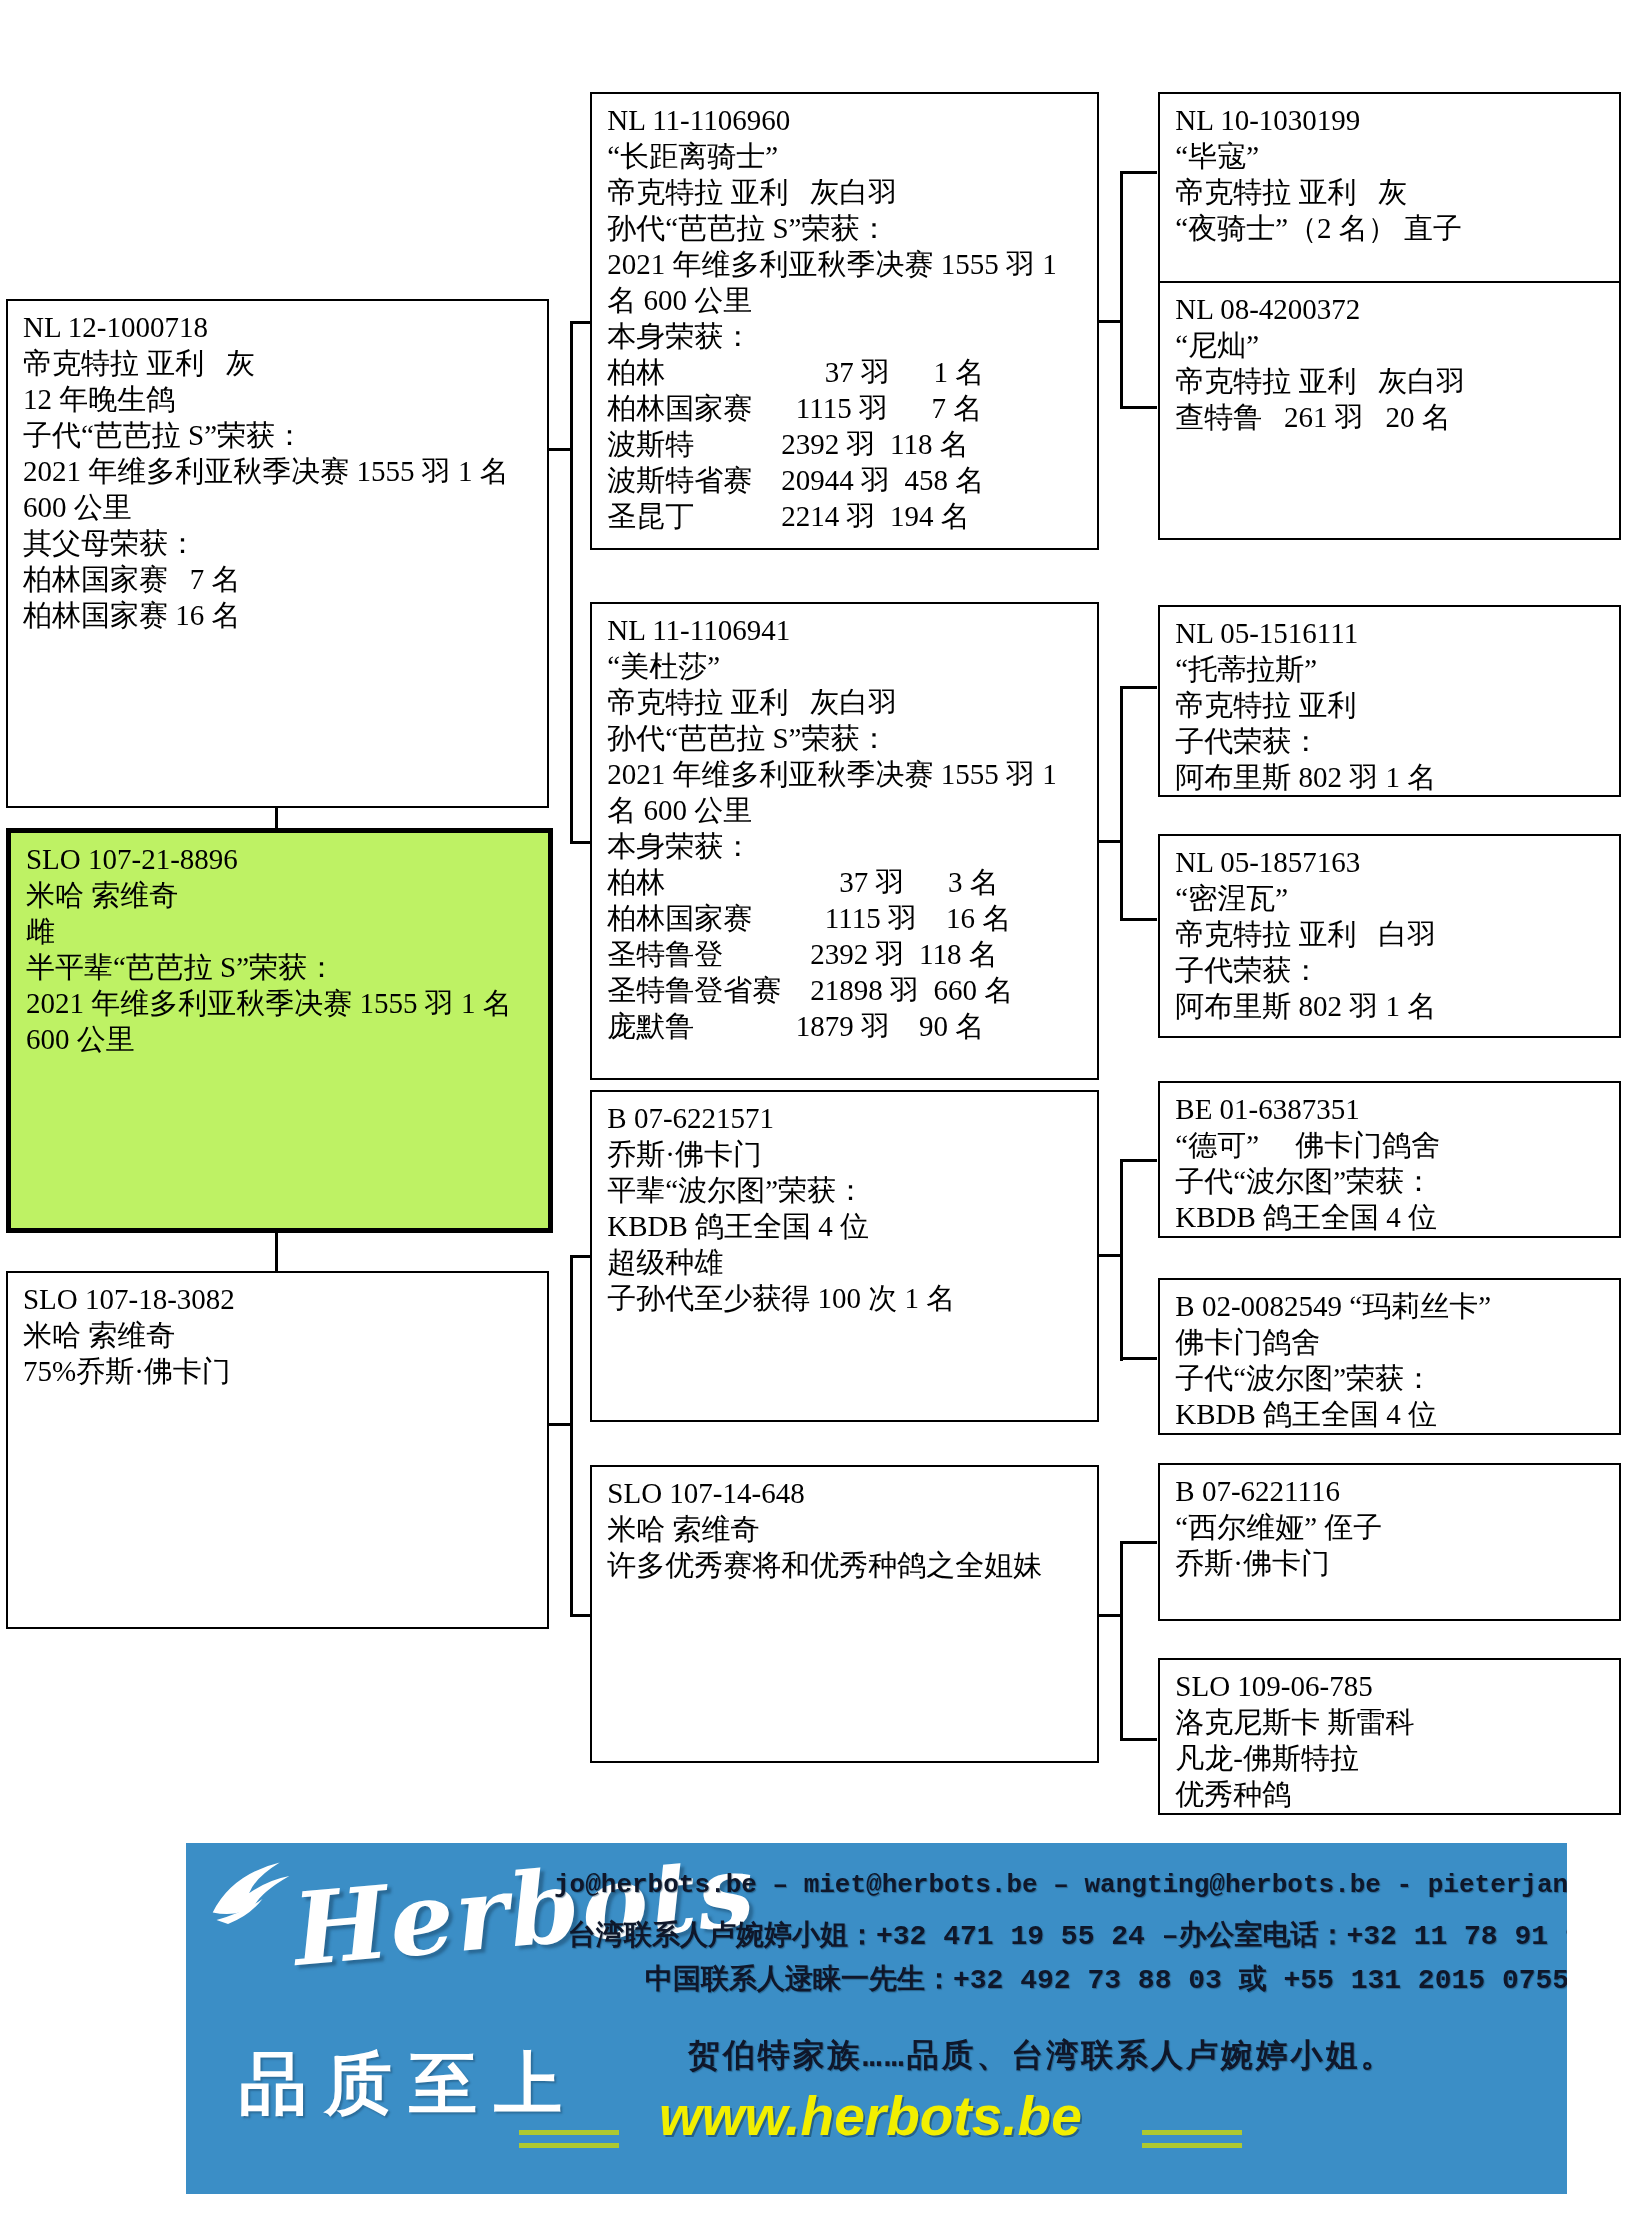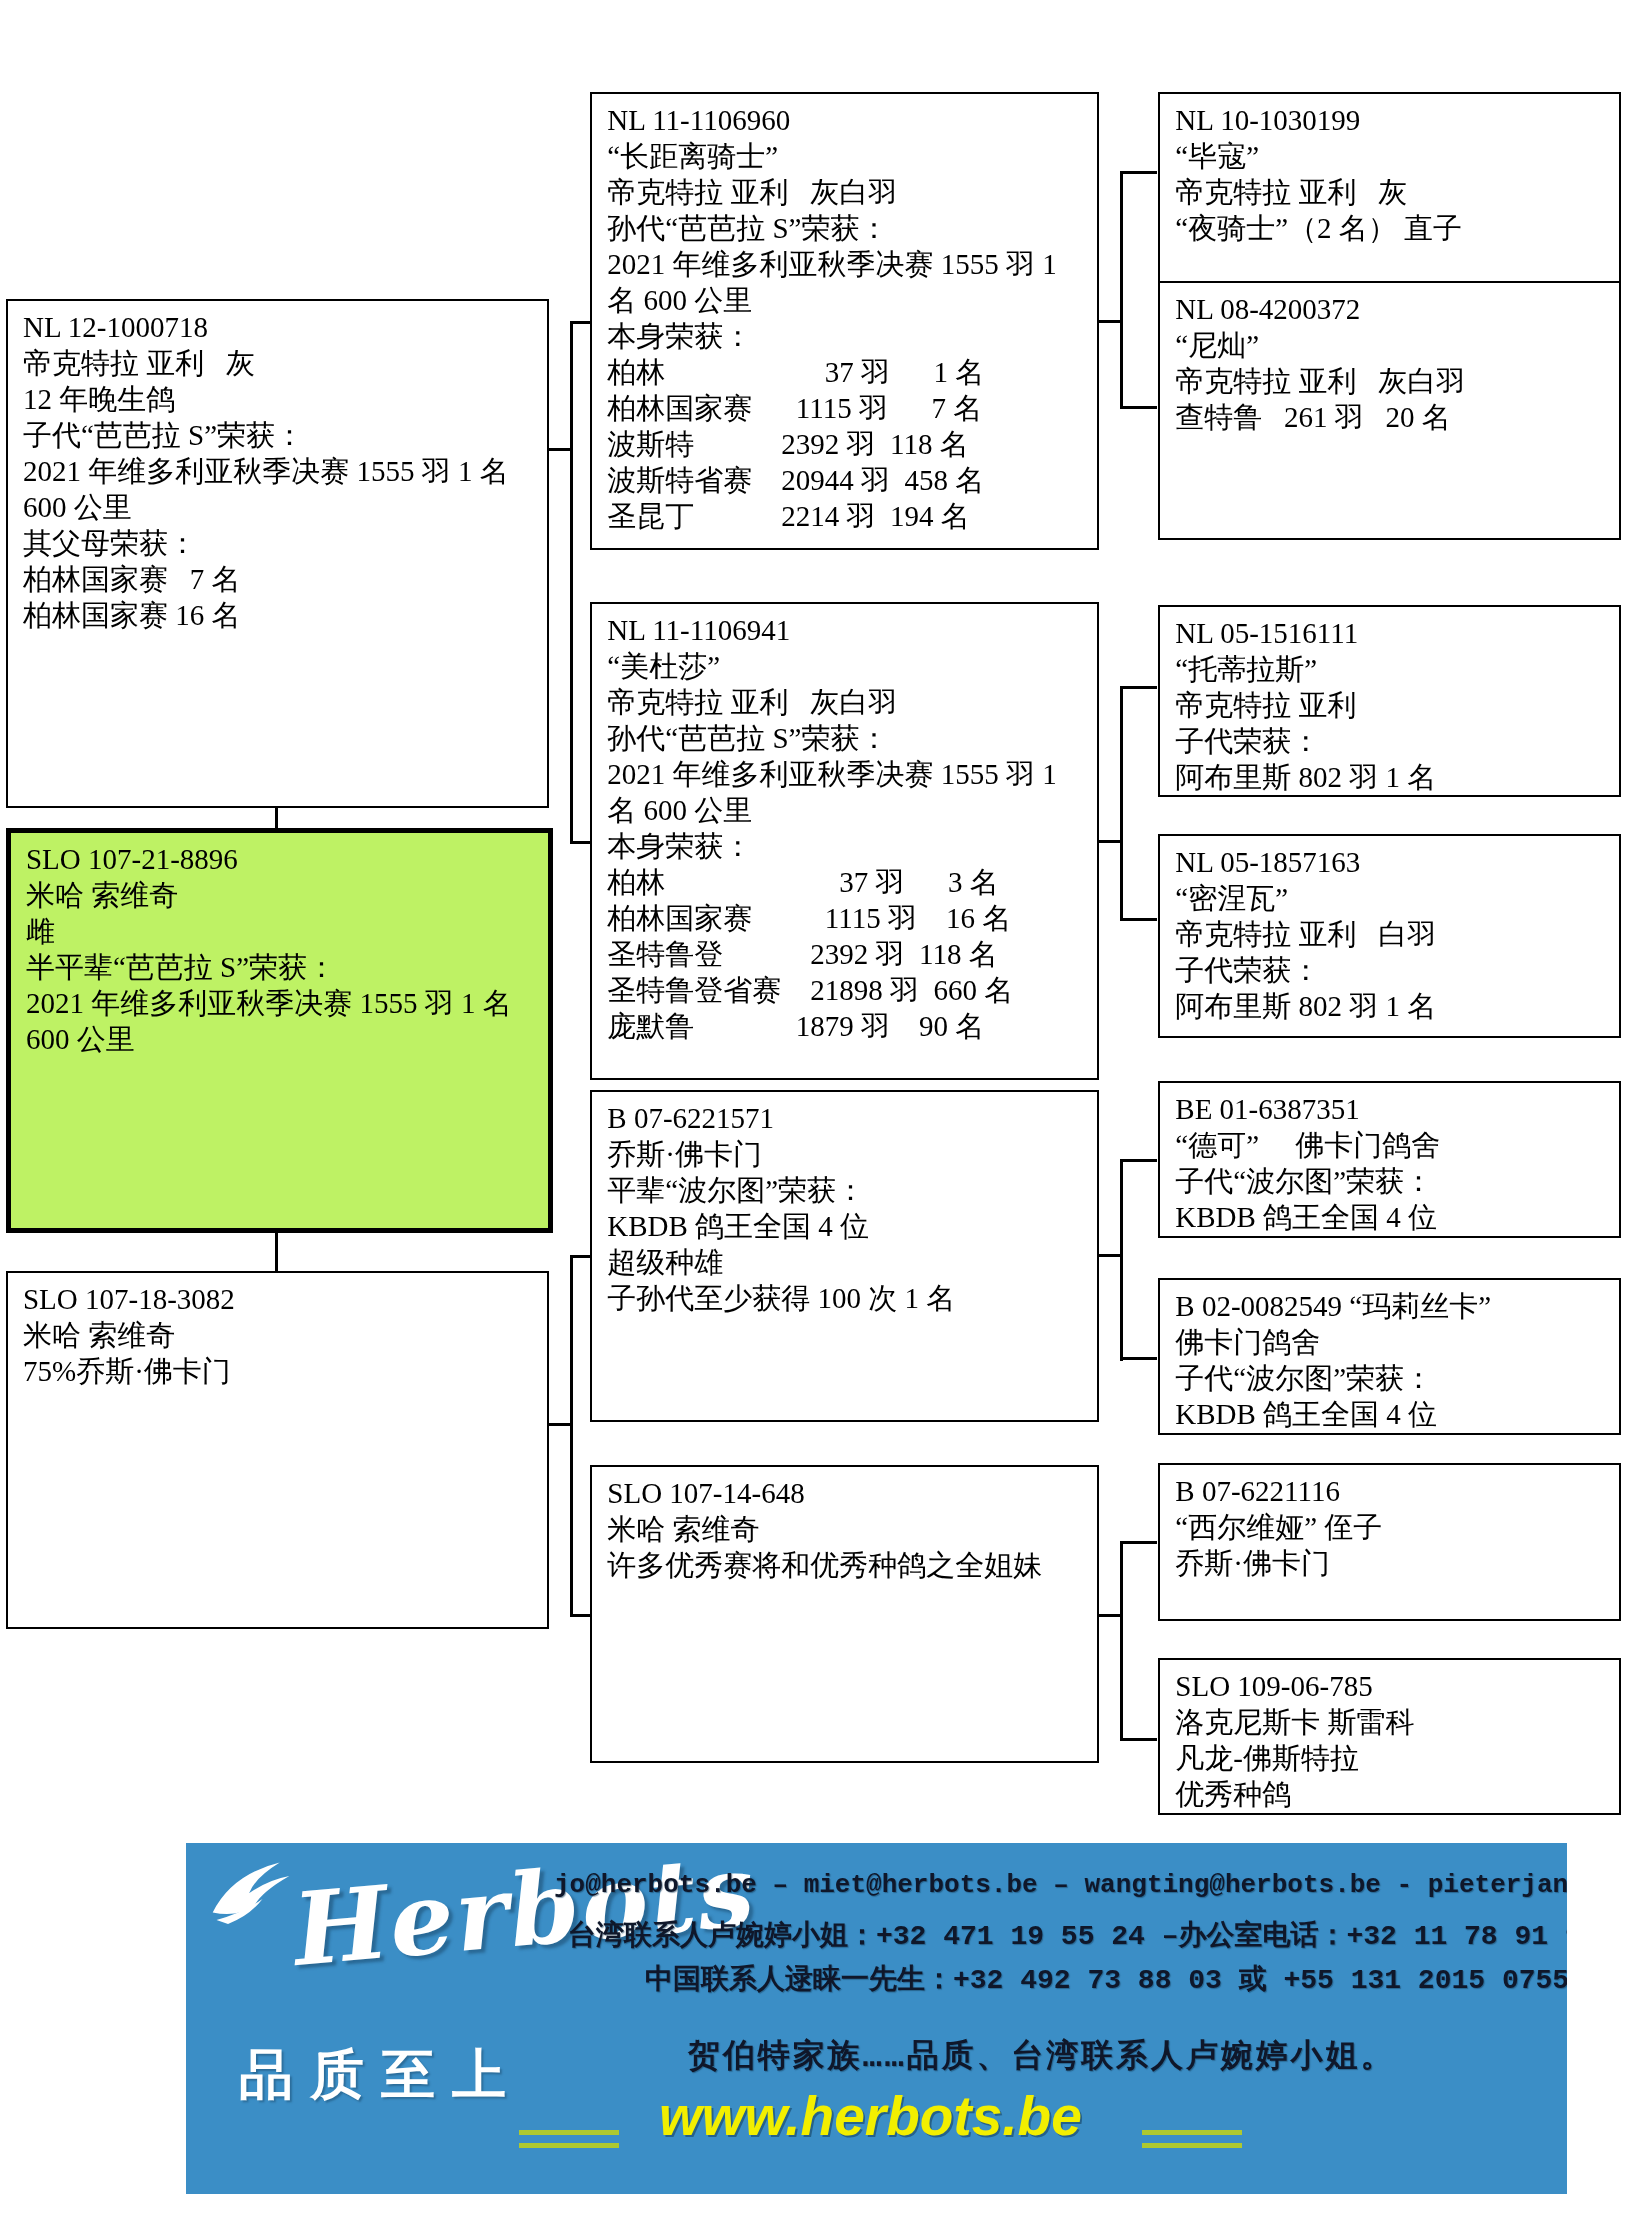--- a/index.html
+++ b/index.html
@@ -8,21 +8,21 @@
   .pbox{position:absolute;box-sizing:border-box;border:2.9px solid #000;background:#fff;overflow:hidden;}
   .pbox.subject{border-width:5.7px;background:#bef264;}
   .ptext{font-size:29px;line-height:36px;color:#000;white-space:pre-wrap;padding:7.6px 15.3px;}
   .cline{position:absolute;background:#000;}
   .banner{position:absolute;left:186px;top:1843px;width:1381px;height:351px;overflow:hidden;
           font-family:"Liberation Sans","DejaVu Sans",sans-serif;}
   .logo-row{position:absolute;left:19px;top:17px;display:flex;align-items:center;}
   .logo-text{font-family:"DejaVu Serif","Liberation Serif",serif;font-style:italic;font-weight:bold;
              font-size:100px;color:#ffffff;transform:rotate(-5deg);line-height:1;
              text-shadow:3.8px 3.8px 2.9px rgba(20,60,90,.45);letter-spacing:1.9px;}
-  .tagline{position:absolute;left:53px;top:196px;font-size:54px;font-weight:bold;color:#ffffff;
+  .tagline{position:absolute;left:53px;top:196px;font-size:68px;font-weight:bold;color:#ffffff;
            letter-spacing:17px;text-shadow:1.9px 1.9px 1.9px rgba(20,60,90,.4);}
   .b-line{position:absolute;color:#0f172a;font-weight:bold;white-space:nowrap;
           text-shadow:1px 1px 1px rgba(20,60,90,.5);font-family:Liberation Mono, monospace;}
   .emails{left:368px;top:27px;font-size:26px;}
   .taiwan{left:382px;top:73px;font-size:28px;}
   .china{left:459px;top:117px;font-size:28px;}
   .slogan{left:502px;top:191px;font-size:32px;letter-spacing:2.9px;}
   .website{position:absolute;left:473px;top:241px;font-size:55px;font-weight:bold;font-style:italic;
            text-shadow:1.9px 1.9px 0 rgba(20,60,90,.55);white-space:nowrap;}
   .dlines{position:absolute;width:100px;height:18px;border-top:5.7px solid;border-bottom:5.7px solid;box-sizing:border-box;}

